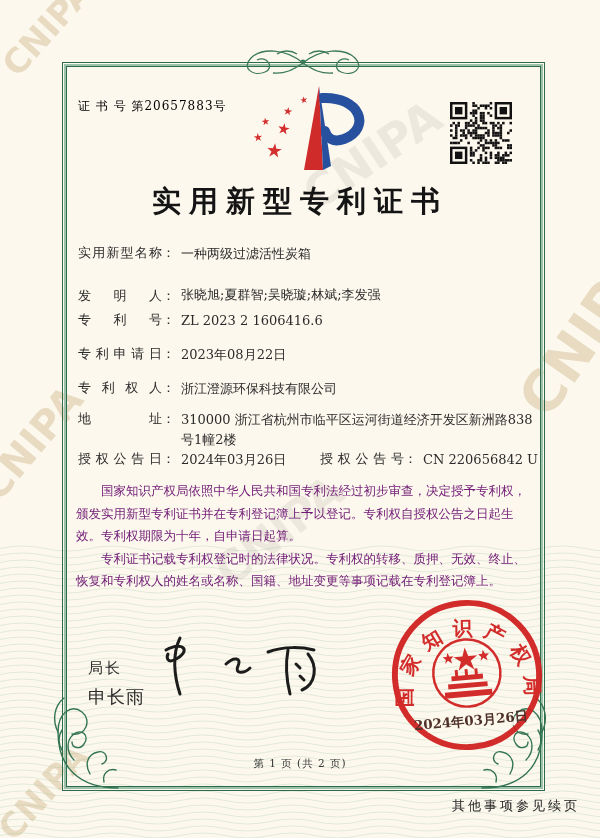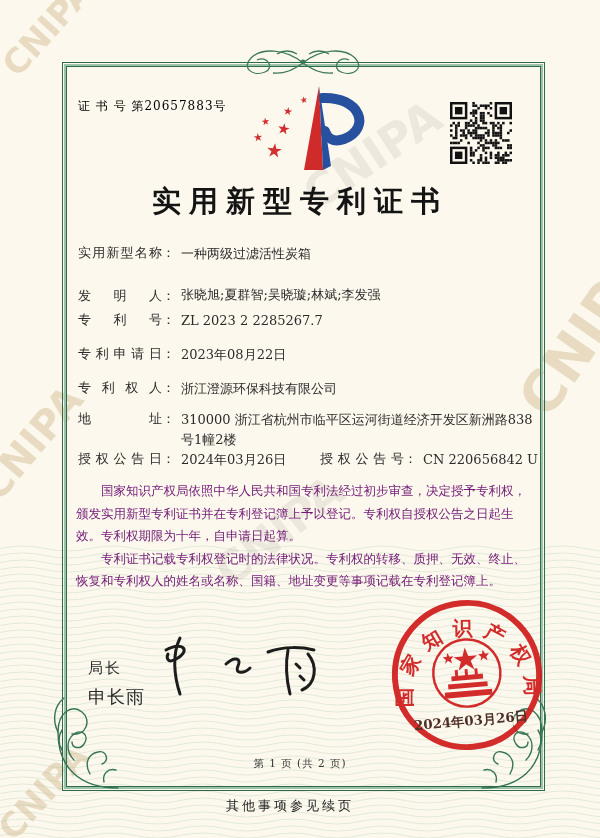--- a/index.html
+++ b/index.html
@@ -27,21 +27,21 @@
   .grant-pair{display:flex;}
   .grant-pair .g2{margin-left:34px;}
   .paras{position:absolute;left:76px;top:480px;width:452px;font-size:12.5px;line-height:1.8;color:#701a75;}
   .paras p{margin:0;text-indent:2em;}
   .sig-pos{position:absolute;left:88px;top:659px;font-size:15px;letter-spacing:2px;}
   .sig-name{position:absolute;left:88px;top:685px;font-size:18px;letter-spacing:1px;}
   .sig-hand{position:absolute;left:150px;top:634px;}
   .stamp{position:absolute;left:388px;top:596px;}
   .page-ind{position:absolute;left:0;top:757px;width:600px;text-align:center;font-size:10.5px;
             letter-spacing:1px;color:#333;}
-  .foot-note{position:absolute;left:0;top:797px;width:580px;text-align:center;font-size:13px;
+  .foot-note{position:absolute;left:0;top:797px;width:580px;text-align:right;font-size:13px;
              letter-spacing:3px;color:#222;}
   .ornament{position:absolute;}
 </style>
 </head>
 <body>
 
 <div class="page">
 
   <svg class="waves" width="600" height="295">
     <defs>
@@ -336,21 +336,21 @@
     <span class="val">一种两级过滤活性炭箱</span>
   </div>
   <div class="frow" style="top:285px;align-items:flex-end;">
     <span class="lbl">发明人</span>
     <span class="colon">：</span>
     <span class="val">张晓旭;夏群智;吴晓璇;林斌;李发强</span>
   </div>
   <div class="frow" style="top:311px;">
     <span class="lbl">专利号</span>
     <span class="colon">：</span>
-    <span class="val">ZL 2023 2 2285267.7</span>
+    <span class="val">ZL 2023 2 1606416.6</span>
   </div>
   <div class="frow" style="top:345px;">
     <span class="lbl">专利申请日</span>
     <span class="colon">：</span>
     <span class="val">2023年08月22日</span>
   </div>
   <div class="frow" style="top:379px;">
     <span class="lbl">专利权人</span>
     <span class="colon">：</span>
     <span class="val">浙江澄源环保科技有限公司</span>

